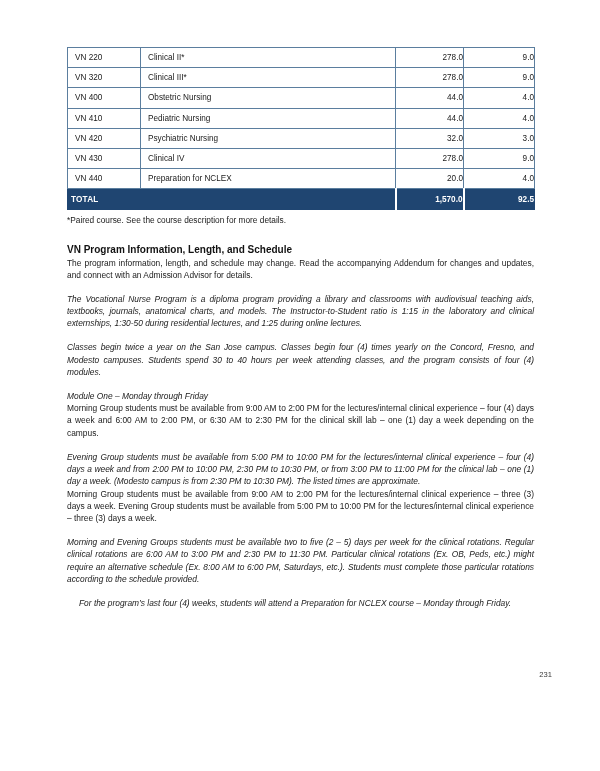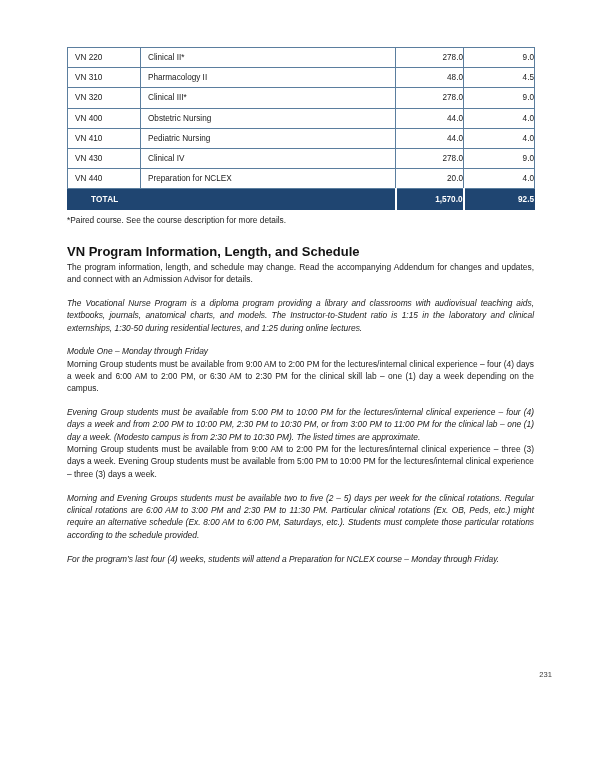--- a/index.html
+++ b/index.html
@@ -62,34 +62,34 @@
     background: #1f4571;
     color: #ffffff;
     font-weight: bold;
     border: 1px solid #1f4571;
     height: 20px;
   }
   tr.total-row td.num {
     border-left: 2px solid #ffffff;
   }
   tr.total-row td.label {
-    padding-left: 23px;
+    padding-left: 3px;
     letter-spacing: 0.2px;
   }
 
   
   .footnote {
     font-size: 8.3px;
     margin: 5px 0 0 0;
     line-height: 1.3;
     color: #1a1a1a;
   }
 
   .section-head {
-    font-size: 13px;
+    font-size: 10px;
     font-weight: bold;
     margin: 17px 0 0 0;
     line-height: 1.35;
     color: #121212;
   }
 
   p.para {
     font-size: 8.4px;
     line-height: 1.47;
     margin: 0 0 0 0;
@@ -109,20 +109,21 @@
     line-height: 1.45;
     color: #1a1a1a;
   }
 
   p.para.tight {
     margin-top: 0;
   }
 
   p.para.italic {
     font-style: italic;
+    margin-left: 12px;
   }
 
   
   .page-number {
     position: absolute;
     right: 48px;
     bottom: 13px;
     font-size: 7.6px;
     color: #3a3a3a;
   }
@@ -141,42 +142,42 @@
           <col class="c-credit">
       </colgroup>
       <tbody>
         <tr>
           <td>VN 220</td>
           <td>Clinical II*</td>
           <td class="num">278.0</td>
           <td class="num">9.0</td>
         </tr>
         <tr>
-          <td>VN 310</td>
-          <td>Pharmacology II</td>
-          <td class="num">48.0</td>
-          <td class="num">4.5</td>
-        </tr>
-        <tr>
           <td>VN 320</td>
           <td>Clinical III*</td>
           <td class="num">278.0</td>
           <td class="num">9.0</td>
         </tr>
         <tr>
           <td>VN 400</td>
           <td>Obstetric Nursing</td>
           <td class="num">44.0</td>
           <td class="num">4.0</td>
         </tr>
         <tr>
           <td>VN 410</td>
           <td>Pediatric Nursing</td>
           <td class="num">44.0</td>
           <td class="num">4.0</td>
+        </tr>
+        <tr>
+          <td>VN 420</td>
+          <td>Psychiatric Nursing</td>
+          <td class="num">32.0</td>
+          <td class="num">3.0</td>
         </tr>
         <tr>
           <td>VN 430</td>
           <td>Clinical IV</td>
           <td class="num">278.0</td>
           <td class="num">9.0</td>
         </tr>
         <tr>
           <td>VN 440</td>
           <td>Preparation for NCLEX</td>
@@ -192,20 +193,21 @@
       </tbody>
     </table>
 
     <p class="footnote">*Paired course. See the course description for more details.</p>
 
     <div class="section-head">VN Program Information, Length, and Schedule</div>
     <p class="para tight">The program information, length, and schedule may change. Read the accompanying Addendum for changes and updates, and connect with an Admission Advisor for details.</p>
 
     <p class="para spaced">The Vocational Nurse Program is a diploma program providing a library and classrooms with audiovisual teaching aids, textbooks, journals, anatomical charts, and models. The Instructor-to-Student ratio is 1:15 in the laboratory and clinical externships, 1:30-50 during residential lectures, and 1:25 during online lectures.</p>
 
+    <p class="para spaced">Classes begin twice a year on the San Jose campus. Classes begin four (4) times yearly on the Concord, Fresno, and Modesto campuses. Students spend 30 to 40 hours per week attending classes, and the program consists of four (4) modules.</p>
 
     <div class="sub-head">Module One – Monday through Friday</div>
     <p class="para tight">Morning Group students must be available from 9:00 AM to 2:00 PM for the lectures/internal clinical experience – four (4) days a week and 6:00 AM to 2:00 PM, or 6:30 AM to 2:30 PM for the clinical skill lab – one (1) day a week depending on the campus.</p>
 
     <p class="para spaced">Evening Group students must be available from 5:00 PM to 10:00 PM for the lectures/internal clinical experience – four (4) days a week and from 2:00 PM to 10:00 PM, 2:30 PM to 10:30 PM, or from 3:00 PM to 11:00 PM for the clinical lab – one (1) day a week. (Modesto campus is from 2:30 PM to 10:30 PM). The listed times are approximate.</p>
 
     <p class="para tight">Morning Group students must be available from 9:00 AM to 2:00 PM for the lectures/internal clinical experience – three (3) days a week. Evening Group students must be available from 5:00 PM to 10:00 PM for the lectures/internal clinical experience – three (3) days a week.</p>
 
     <p class="para spaced">Morning and Evening Groups students must be available two to five (2 – 5) days per week for the clinical rotations. Regular clinical rotations are 6:00 AM to 3:00 PM and 2:30 PM to 11:30 PM. Particular clinical rotations (Ex. OB, Peds, etc.) might require an alternative schedule (Ex. 8:00 AM to 6:00 PM, Saturdays, etc.). Students must complete those particular rotations according to the schedule provided.</p>
 

